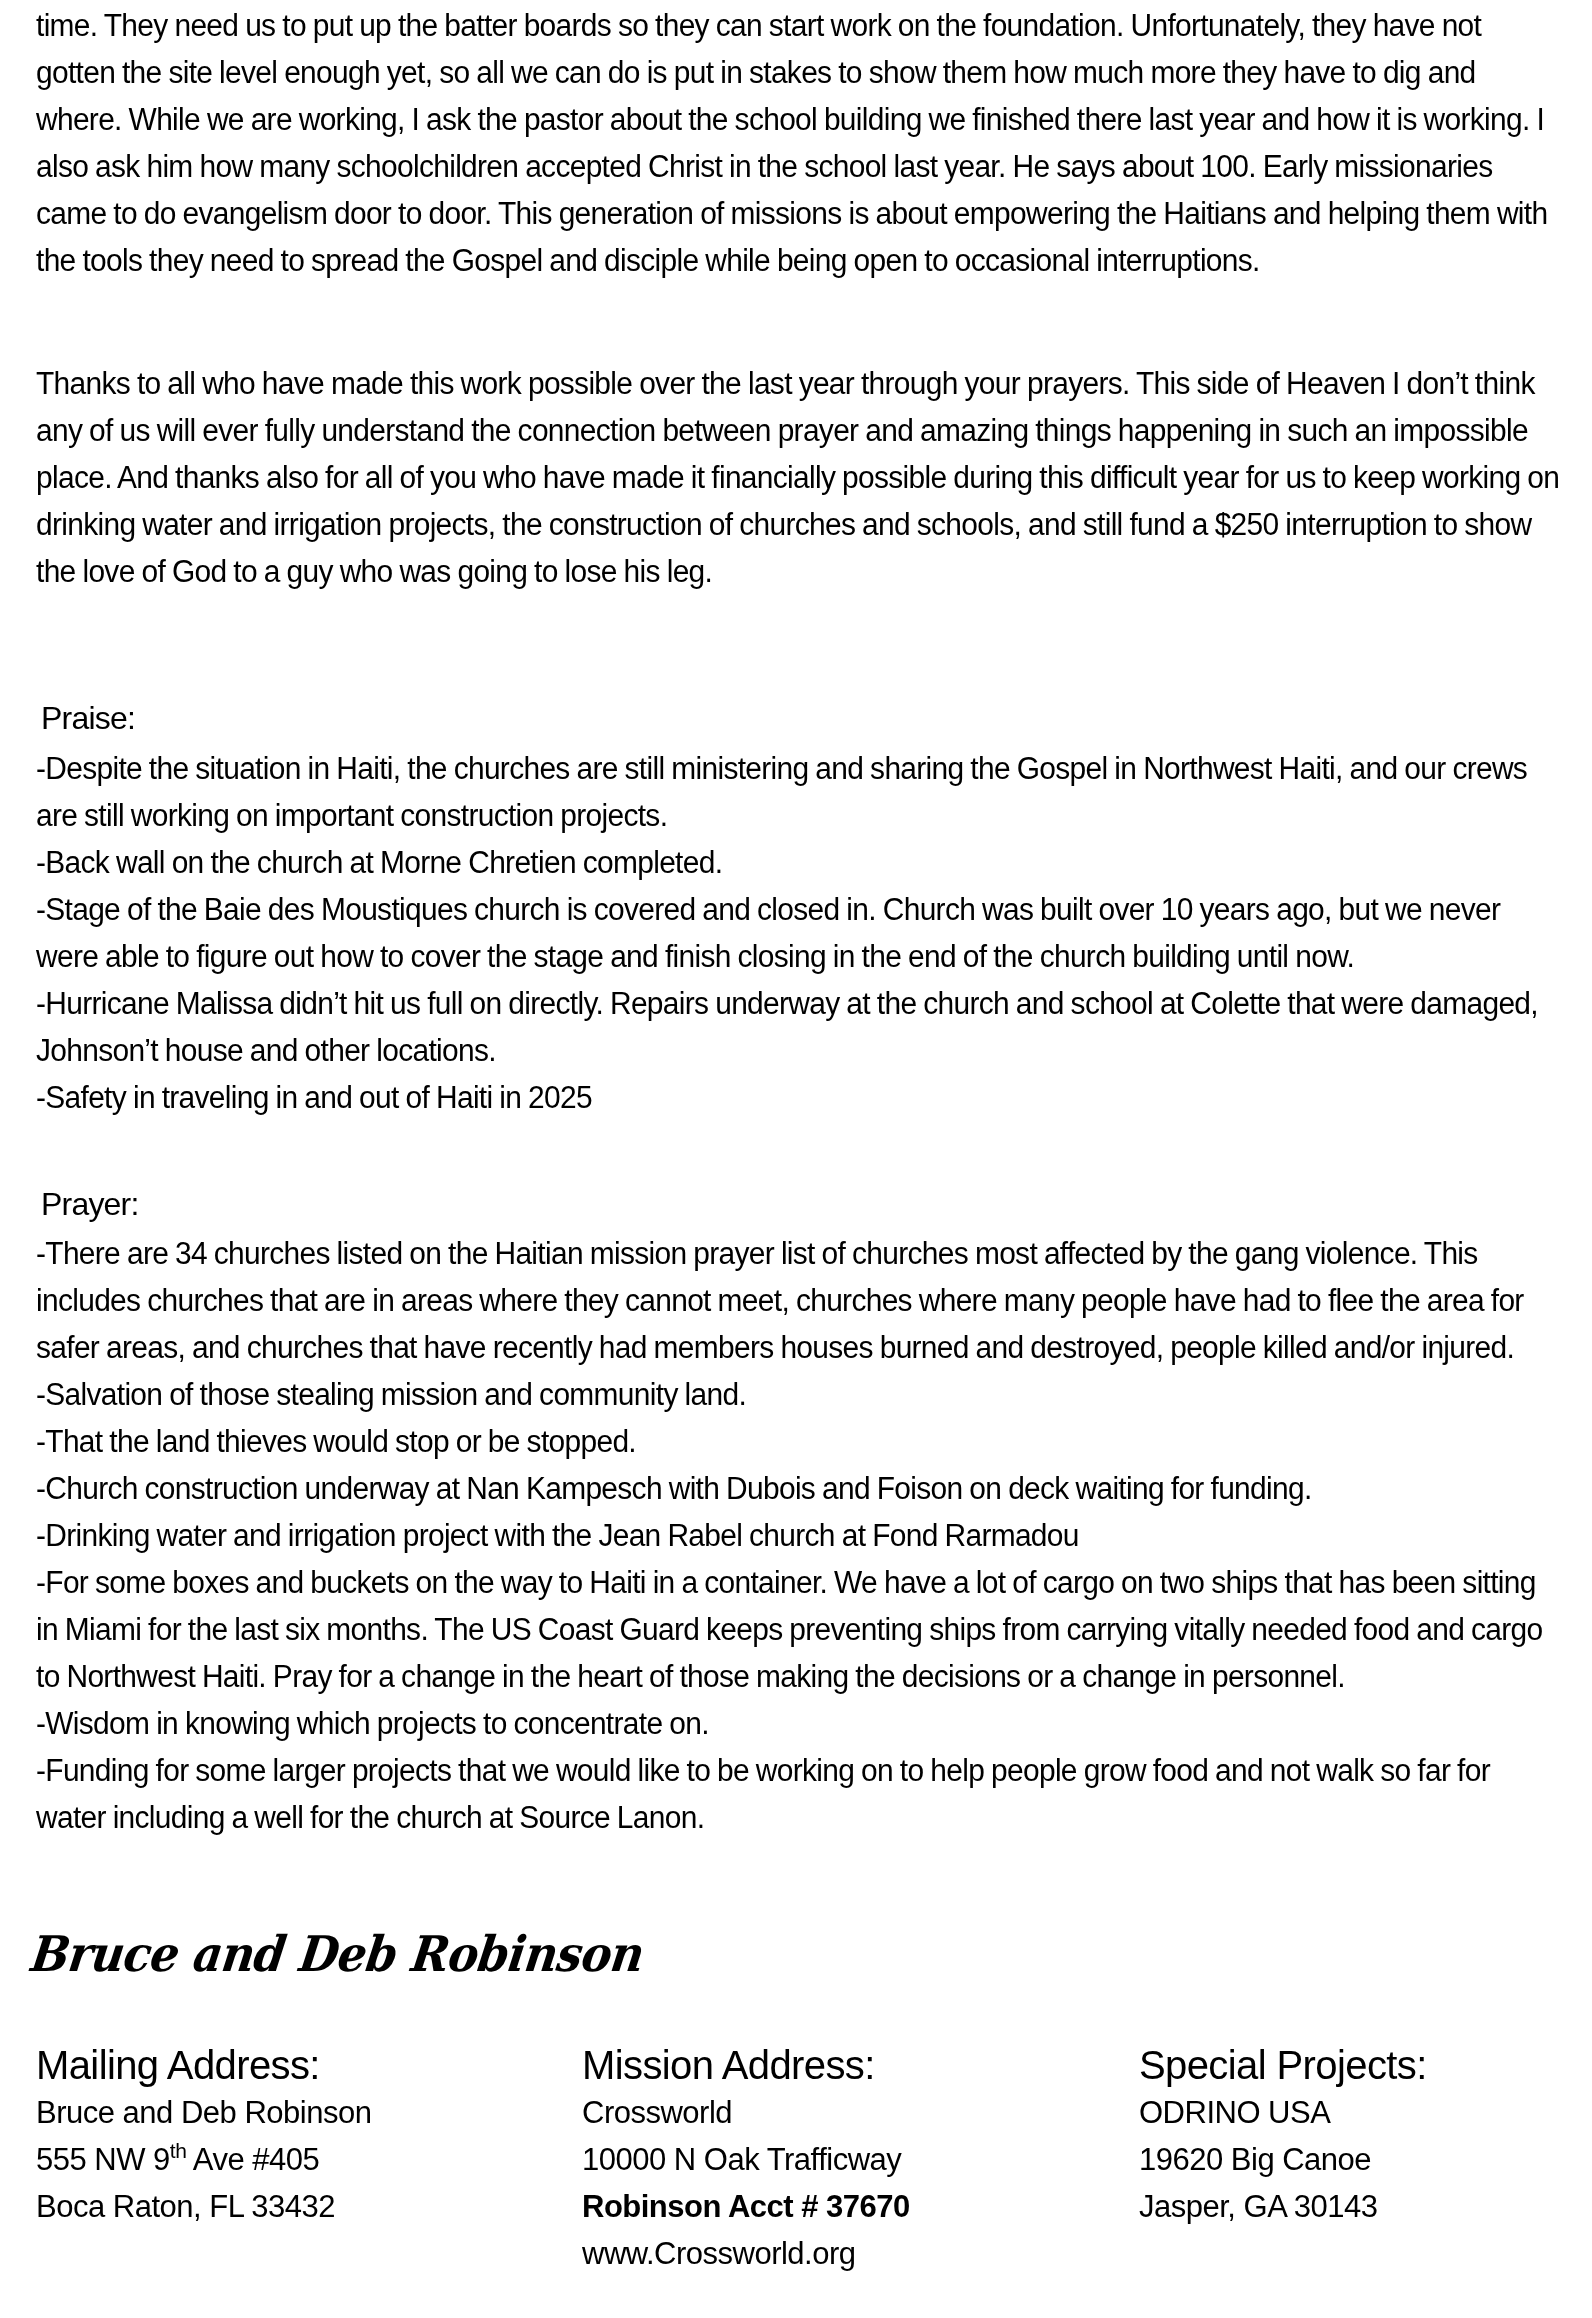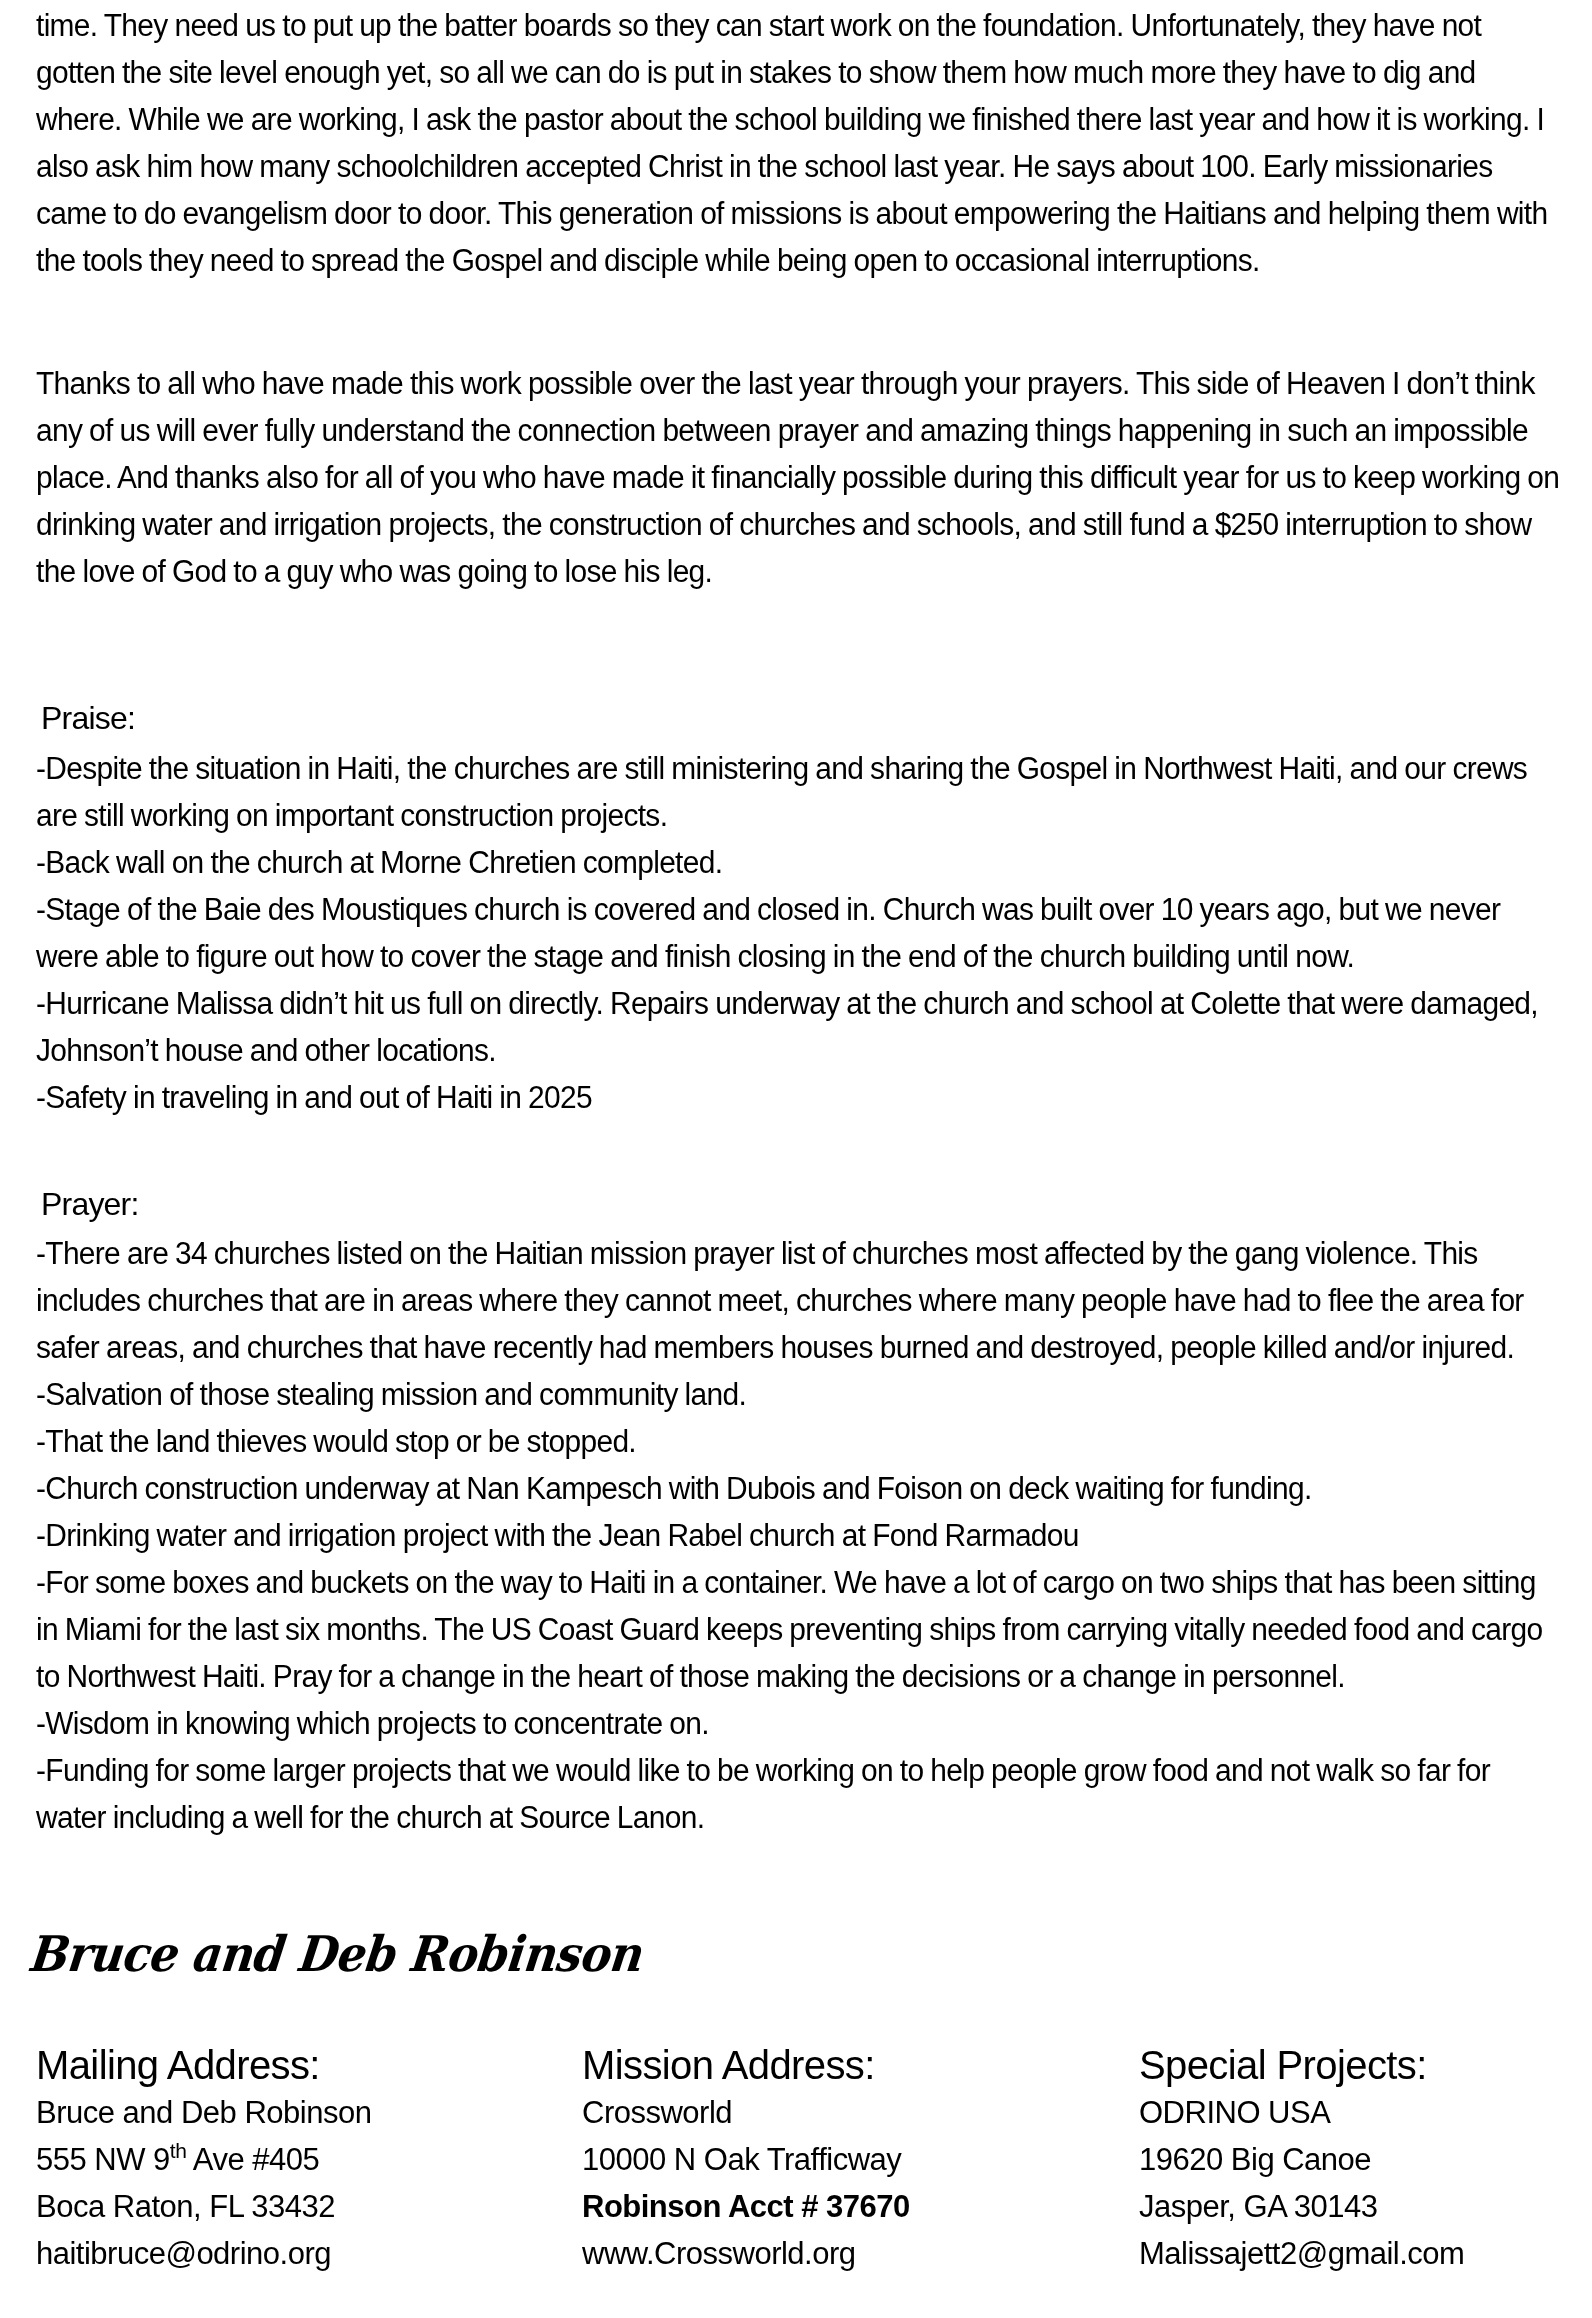--- a/index.html
+++ b/index.html
@@ -77,34 +77,32 @@
   </ul>
 
   <div class="signature">Bruce and Deb Robinson</div>
 
   <div class="footer">
     <div class="col col-mailing">
       <div class="col-title">Mailing Address:</div>
       <div class="col-line">Bruce and Deb Robinson</div>
       <div class="col-line"><span>555 NW 9</span><sup>th</sup><span> Ave #405</span></div>
       <div class="col-line">Boca Raton, FL 33432</div>
-      <div class="col-line"><a class="link">haitibruce@odrino.org</a></div>
     </div>
 
     <div class="col col-mission">
       <div class="col-title">Mission Address:</div>
       <div class="col-line">Crossworld</div>
       <div class="col-line">10000 N Oak Trafficway</div>
       <div class="col-line bold">Robinson Acct # 37670</div>
       <div class="col-line"><a class="link">www.Crossworld.org</a></div>
     </div>
 
     <div class="col col-special">
       <div class="col-title">Special Projects:</div>
       <div class="col-line">ODRINO USA</div>
       <div class="col-line">19620 Big Canoe</div>
       <div class="col-line">Jasper, GA 30143</div>
-      <div class="col-line"><a class="link">Malissajett2@gmail.com</a></div>
     </div>
   </div>
 
 </div>
 
 
 </body></html>

